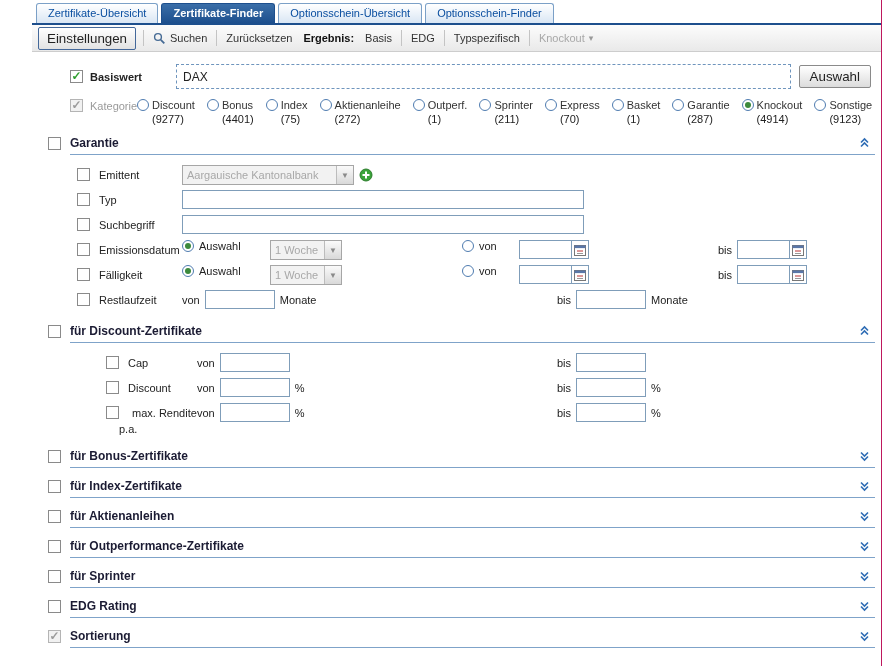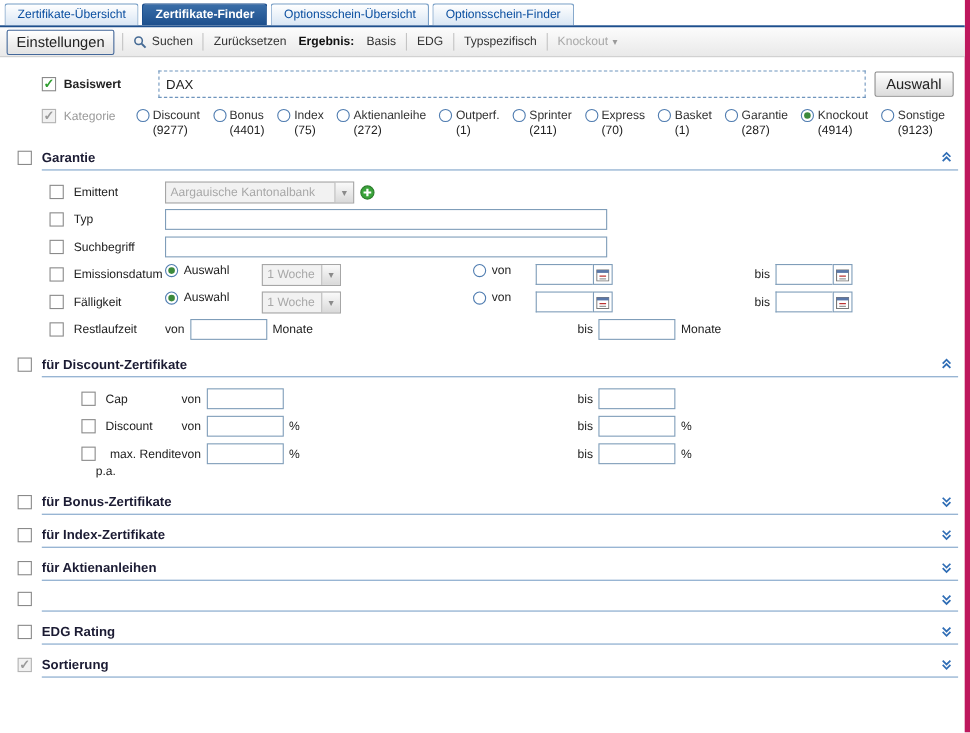--- a/index.html
+++ b/index.html
@@ -3,21 +3,21 @@
 <meta charset="utf-8">
 <style>
   * { box-sizing: border-box; margin: 0; padding: 0; }
   html,body { width: 882px; height: 666px; overflow: hidden; }
   body {
     font-family: "Liberation Sans", sans-serif;
     font-size: 11px;
     color: #333;
     background: #fff;
   }
-  .page { width: 882px; height: 666px; border-right: 5px solid #be185d; background:#fff; }
+  .page { width: 882px; height: 666px; border-right: 1px solid #be185d; background:#fff;padding-left:32px; }
 
   
   .tabbar {
     display: flex; align-items: flex-end; gap: 3px;
     padding: 3px 4px 0 4px; height: 25px;
     background: #fff; border-bottom: 2px solid #1d4f8d;
   }
   .tab {
     border: 1px solid #7ba0c7; border-bottom: none;
     border-radius: 3px 3px 0 0;
@@ -518,28 +518,40 @@
           <svg class="icon" width="13" height="12" viewBox="0 0 12 12">
               <path d="M2.5 2.5 L6 6 L9.5 2.5 M2.5 6.5 L6 10 L9.5 6.5" fill="none" stroke="#2f6db5" stroke-width="1.6"></path>
             </svg>
         </span>
       </div>
     </div>
 
     <div class="section-header">
       <span class="checkbox"></span>
       <div class="sh-body">
-        <span class="chev">
-          <svg class="icon" width="13" height="12" viewBox="0 0 12 12">
-              <path d="M2.5 2.5 L6 6 L9.5 2.5 M2.5 6.5 L6 10 L9.5 6.5" fill="none" stroke="#2f6db5" stroke-width="1.6"></path>
-            </svg>
-        </span>
-      </div>
-    </div>
-
+        <span class="section-title">für Outperformance-Zertifikate</span>
+        <span class="chev">
+          <svg class="icon" width="13" height="12" viewBox="0 0 12 12">
+              <path d="M2.5 2.5 L6 6 L9.5 2.5 M2.5 6.5 L6 10 L9.5 6.5" fill="none" stroke="#2f6db5" stroke-width="1.6"></path>
+            </svg>
+        </span>
+      </div>
+    </div>
+
+    <div class="section-header">
+      <span class="checkbox"></span>
+      <div class="sh-body">
+        <span class="section-title">für Sprinter</span>
+        <span class="chev">
+          <svg class="icon" width="13" height="12" viewBox="0 0 12 12">
+              <path d="M2.5 2.5 L6 6 L9.5 2.5 M2.5 6.5 L6 10 L9.5 6.5" fill="none" stroke="#2f6db5" stroke-width="1.6"></path>
+            </svg>
+        </span>
+      </div>
+    </div>
 
     <div class="section-header">
       <span class="checkbox"></span>
       <div class="sh-body">
         <span class="section-title">EDG Rating</span>
         <span class="chev">
           <svg class="icon" width="13" height="12" viewBox="0 0 12 12">
               <path d="M2.5 2.5 L6 6 L9.5 2.5 M2.5 6.5 L6 10 L9.5 6.5" fill="none" stroke="#2f6db5" stroke-width="1.6"></path>
             </svg>
         </span>

